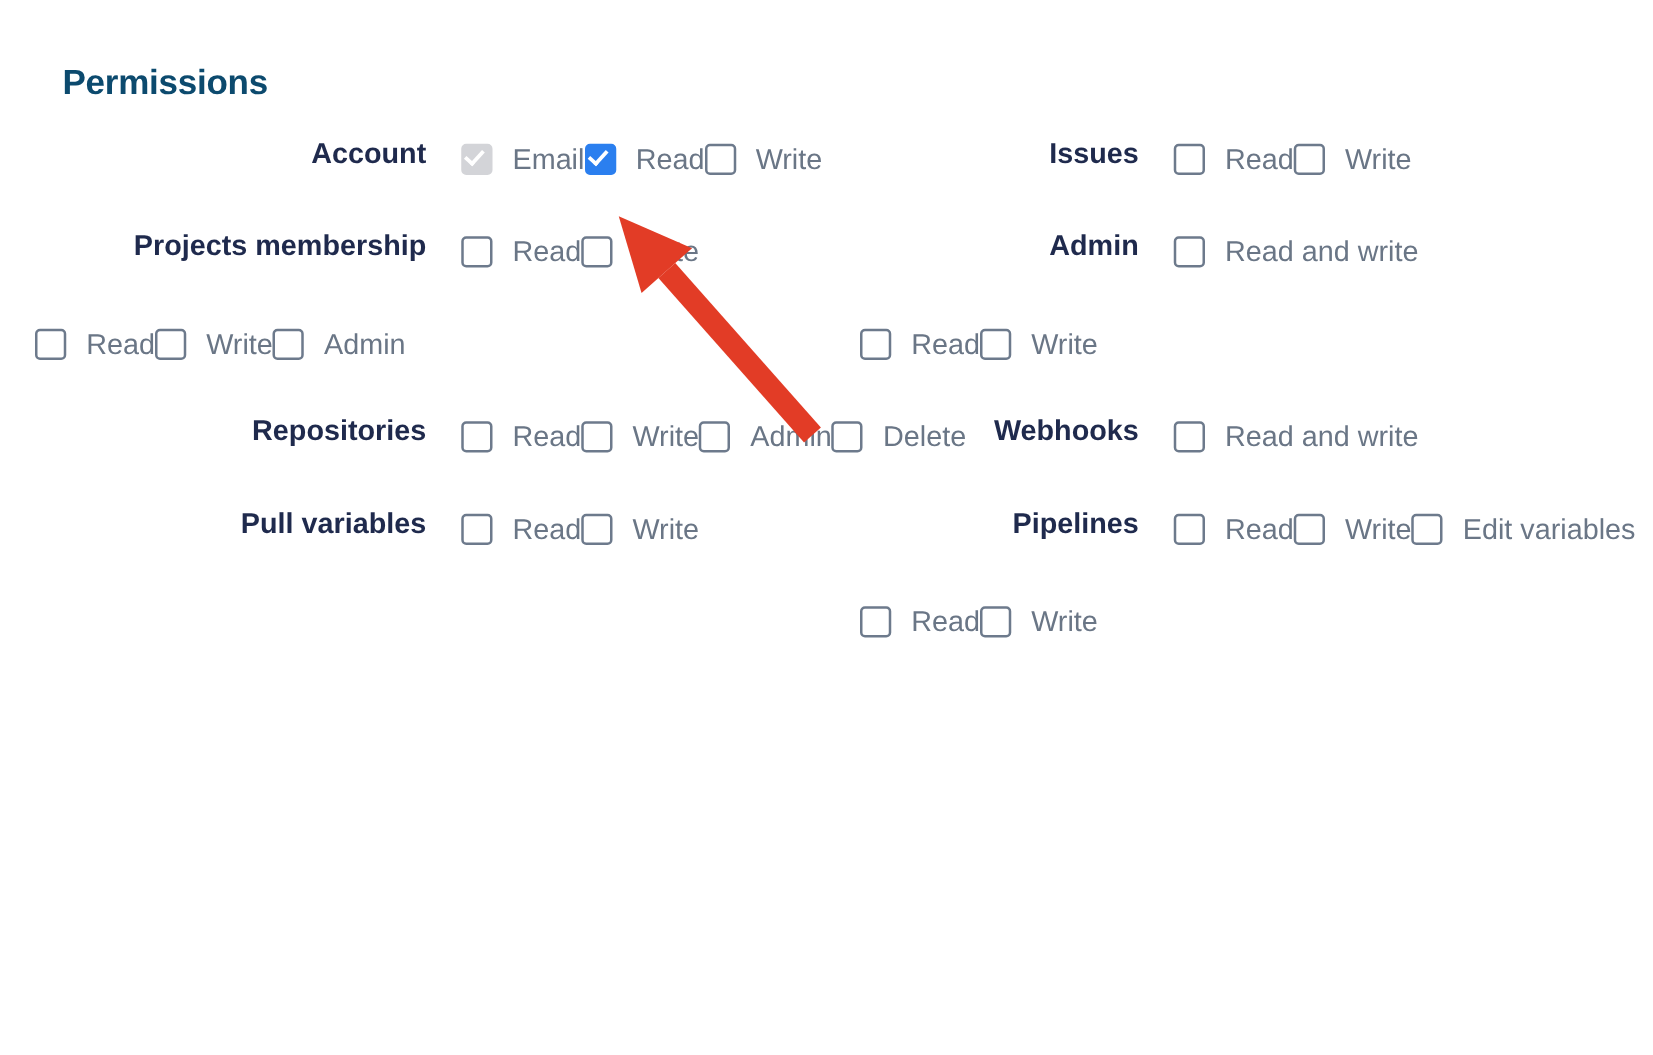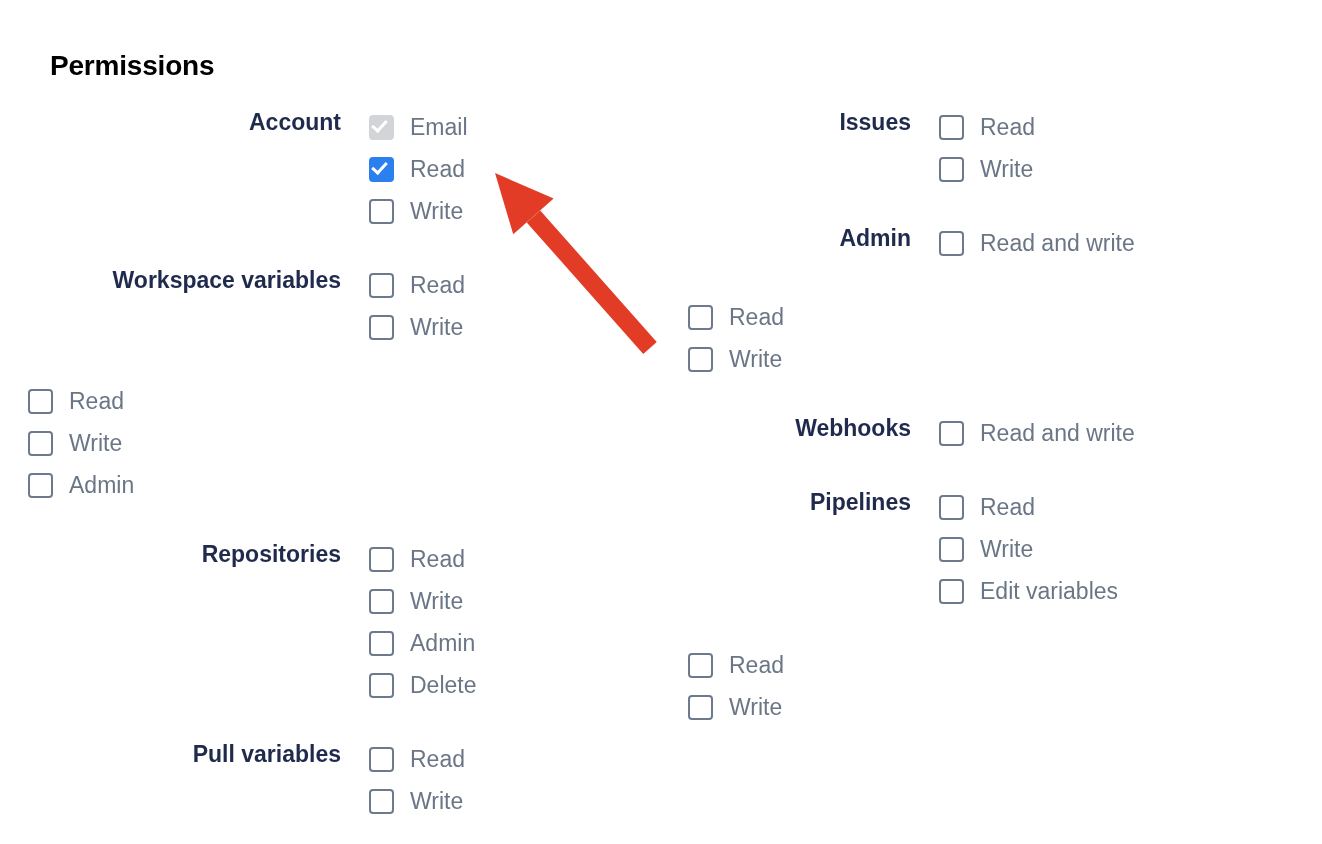--- a/index.html
+++ b/index.html
@@ -20,21 +20,21 @@
     width: 1322px;
     height: 844px;
   }
 
   .page-title {
     position: absolute;
     left: 50px;
     top: 48px;
     font-size: 28px;
     font-weight: bold;
-    color: #000000;
+    color: #0c4a6e;
     letter-spacing: -0.2px;
     line-height: 36px;
   }
 
   .columns {
     position: absolute;
     left: 0;
     top: 106px;
     width: 1322px;
   }
@@ -60,21 +60,21 @@
     color: #1f2a4d;
     line-height: 31px;
     padding-top: 1px;
     flex: 0 0 auto;
   }
   .col-left .group-label  { width: 341px; }
   .col-right .group-label { width: 251px; }
 
   .options {
     display: flex;
-    flex-direction: column;
+    flex-direction: row;
     flex: 1 1 auto;
   }
   .col-left .options  { margin-left: 28px; }
   .col-right .options { margin-left: 28px; }
 
   .opt-row {
     display: flex;
     flex-direction: row;
     align-items: center;
     height: 42px;
@@ -151,21 +151,21 @@
               </span>
               <span class="opt-label">Read</span>
             </div>
             <div class="opt-row">
               <span class="cbox"></span>
               <span class="opt-label">Write</span>
             </div>
           </div>
         </div>
         <div class="perm-group">
-          <div class="group-label">Workspace variables</div>
+          <div class="group-label">Projects membership</div>
           <div class="options">
             <div class="opt-row">
               <span class="cbox"></span>
               <span class="opt-label">Read</span>
             </div>
             <div class="opt-row">
               <span class="cbox"></span>
               <span class="opt-label">Write</span>
             </div>
           </div>

